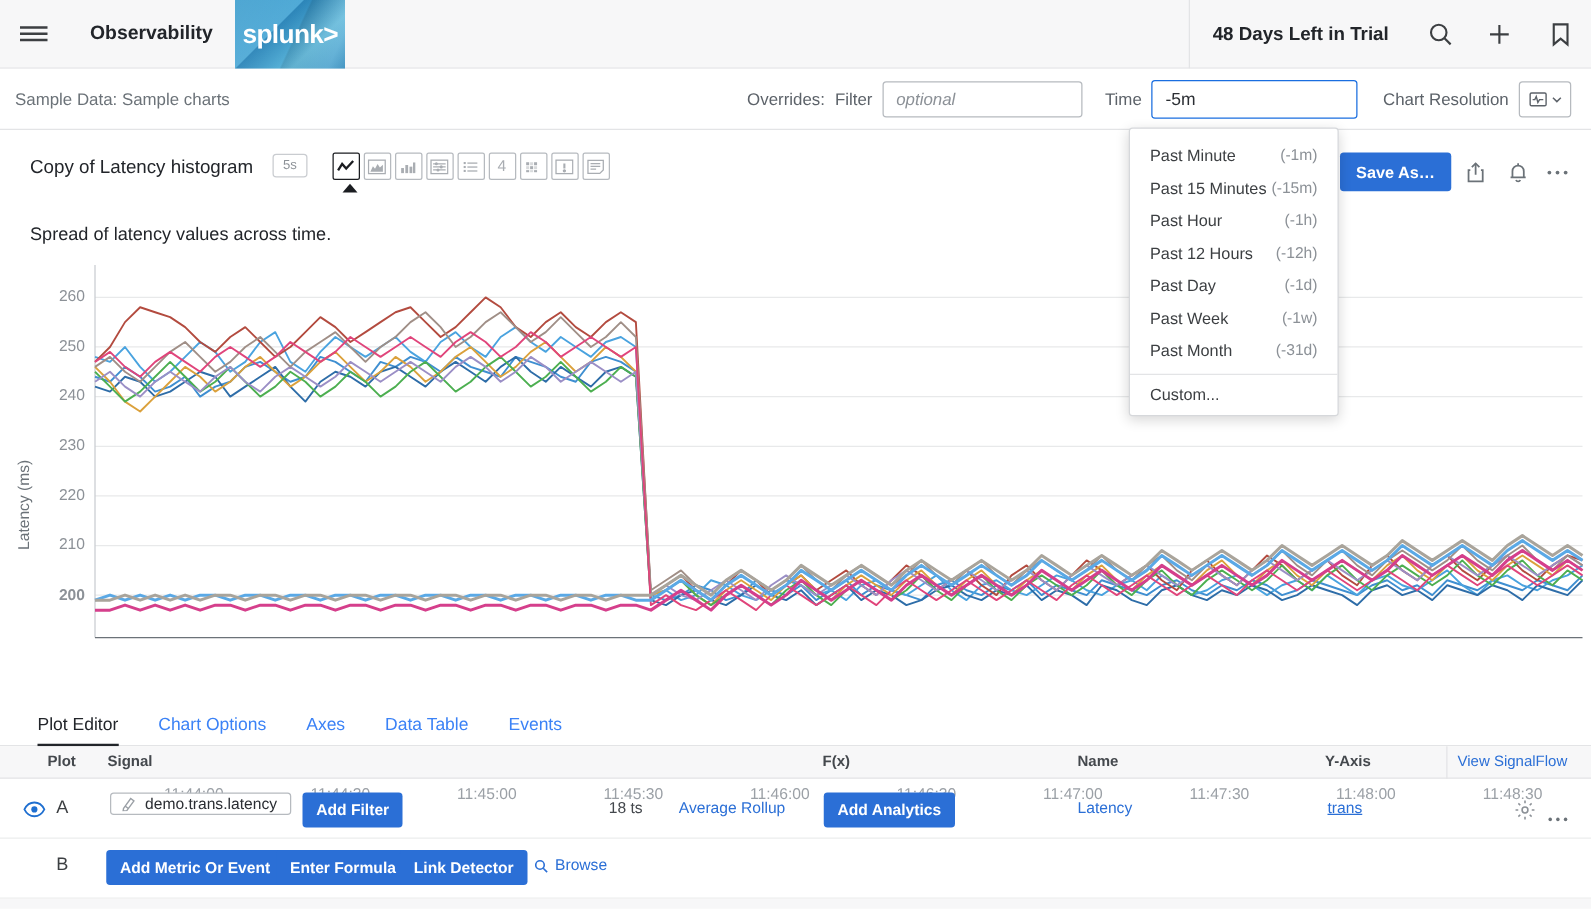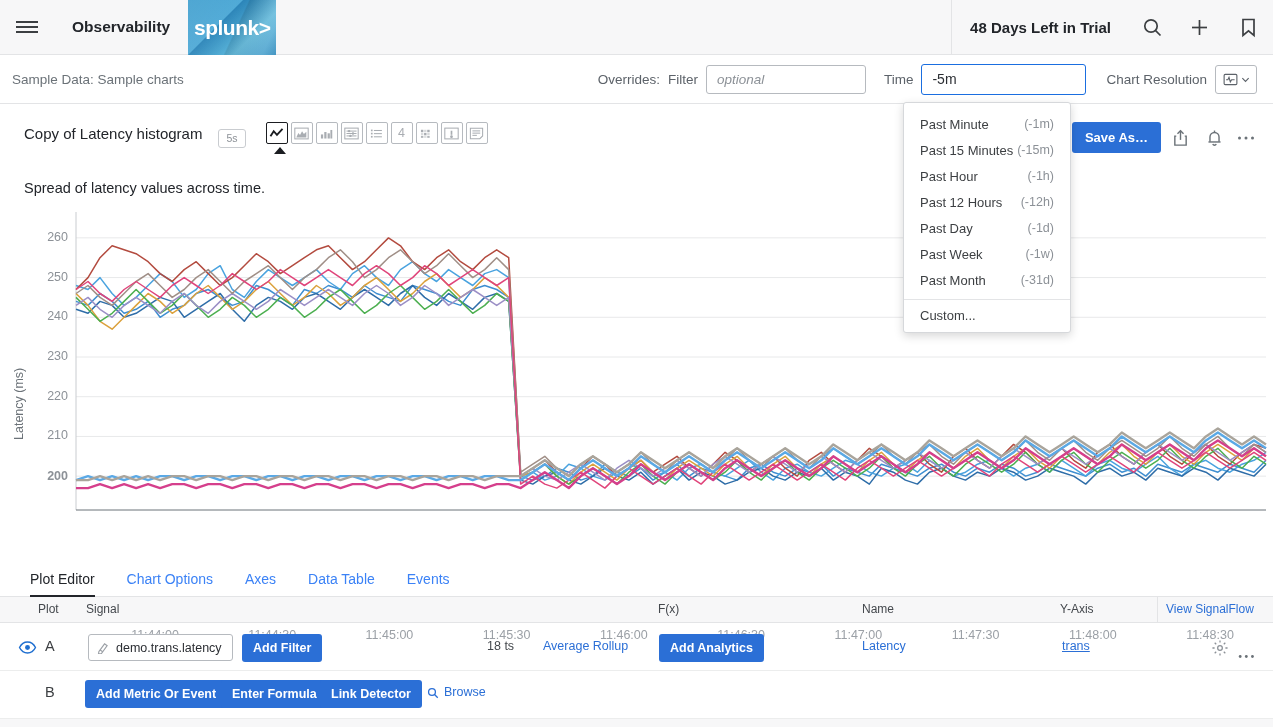--- a/index.html
+++ b/index.html
@@ -95,21 +95,21 @@
     display: flex; align-items: center; justify-content: space-between;
     padding: 5.5px 16px; font-size: 13px; color: #3c3f42; cursor: pointer;
   }
   .dd-item .dd-code { color: #8c9197; font-size: 12.5px; }
   #dd-divider { height: 1px; background: #e3e4e6; margin: 6px 0 2px 0; }
   
   #chart-panel { position: absolute; left: 0; top: 104px; width: 1136px; height: 453px; background:#fff; }
   #chart-header { position: absolute; left: 0; top: 18px; width: 1273px; height: 46px; display:flex; align-items:flex-start; }
   #chart-title { margin-left: 24px; font-size: 15px; color: #22252a; padding-top: 3px; }
   #res-badge {
-    margin-left: 16px; margin-top: 7px;
+    margin-left: 16px; margin-top: 1px;
     border: 1px solid #c9ccd0; border-radius: 3px; color:#8c9197;
     font-size: 10.5px; padding: 2px 7px; line-height: 13px;
   }
   #chart-type-bar { margin-left: 20px; display: flex; gap: 3px; position: relative; }
   .ctype {
     width: 22px; height: 22px; border: 1.6px solid #b6babf; border-radius: 2px;
     display: flex; align-items: center; justify-content: center;
     cursor: pointer; background: #fff; color: #a9adb2; position: relative;
   }
   .ctype.active { border-color: #1b1d21; color: #1b1d21; }
@@ -153,32 +153,32 @@
   .tab.active { color: #22252a; }
   .tab.active::after {
     content: ""; position: absolute; left: 16px; right: 16px; bottom: -1px;
     height: 2.5px; background: #22252a;
   }
   
   #table-head {
     position: absolute; left: 0; top: 597px; width: 1273px; height: 26px;
     background: #f7f7f8; border-bottom: 1px solid #e3e4e6;
   }
-  .th { position: absolute; top: 5px; font-size: 12px; font-weight: normal; color: #44484d; }
+  .th { position: absolute; top: 5px; font-size: 12px; font-weight: bold; color: #44484d; }
   #signalflow-link {
     position: absolute; top: 5px; left: 1166px; font-size: 12px; color: #2b6fd6; cursor: pointer;
   }
   #th-divider { position: absolute; left: 1157px; top: 0; width: 1px; height: 26px; background: #e3e4e6; }
   #row-a { position: absolute; left: 0; top: 623px; width: 1273px; height: 48px; border-bottom: 1px solid #eceded; }
   #row-b { position: absolute; left: 0; top: 671px; width: 1273px; height: 48px; border-bottom: 1px solid #eceded; }
   #page-bottom { position: absolute; left: 0; top: 719px; width: 1273px; height: 8px; background:#f7f7f8; }
   .eye-icon { position: absolute; left: 18px; top: 15px; cursor: pointer; }
   .row-letter { position: absolute; font-size: 14.5px; color: #3c3f42; }
   #signal-box {
-    position: absolute; left: 88px; top: 11px; width: 145px; height: 27px;
+    position: absolute; left: 88px; top: 11px; width: 145px; height: 18px;
     border: 1px solid #b6babf; border-radius: 3px; background: #fff;
     display: flex; align-items: center; padding: 0 8px; gap: 7px; cursor: text;
   }
   #signal-value { font-size: 12.5px; color: #2b2e33; }
   .blue-btn {
     background: #2b6fd6; color:#fff; border:none; border-radius:3px;
     font-size: 12.5px; font-weight: bold; cursor: pointer; padding: 7px 11px;
     font-family: "Liberation Sans", sans-serif;
   }
   .blue-link { color: #2b6fd6; font-size: 12.5px; cursor: pointer; }

